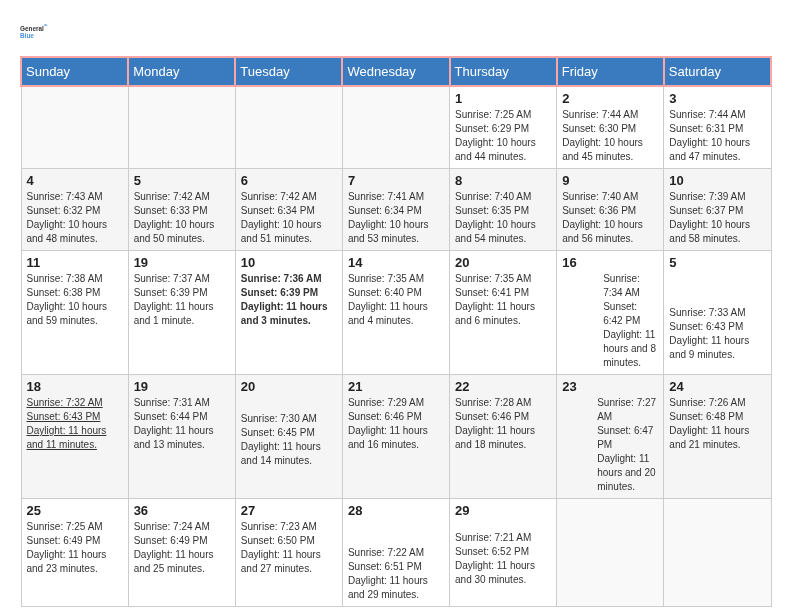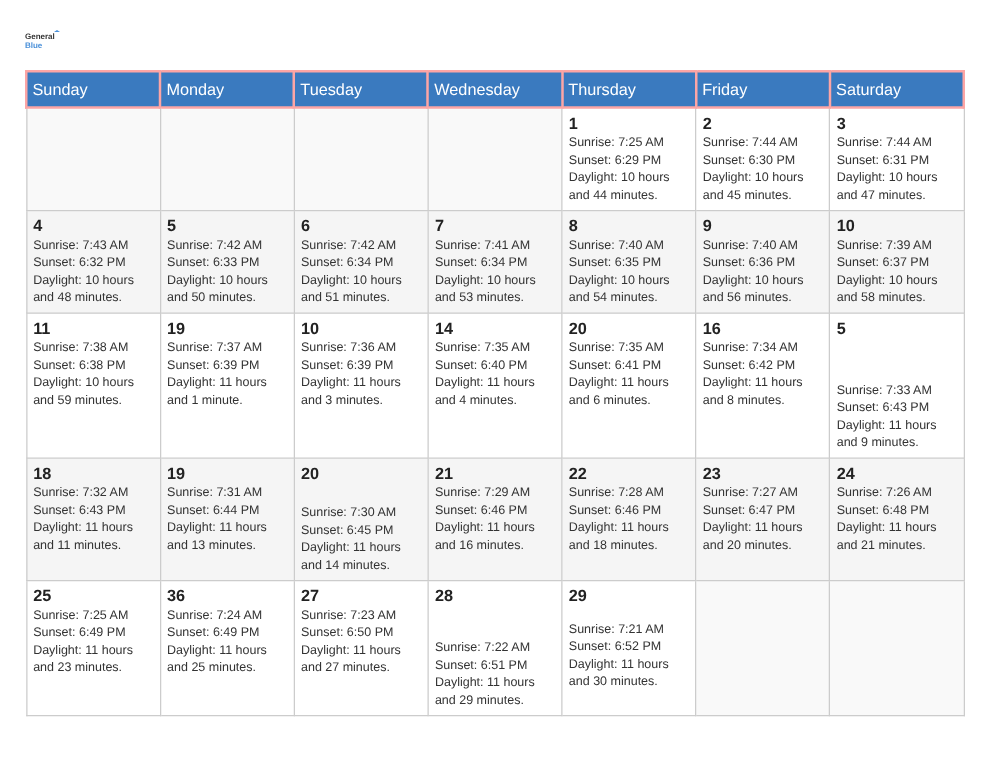--- a/index.html
+++ b/index.html
@@ -185,53 +185,53 @@
 Daylight: 10 hours and 59 minutes.</div>
         </td>
         <td>
           <span class="day-num">19</span>
           <div class="day-info" style="white-space: pre-line;">Sunrise: 7:37 AM
 Sunset: 6:39 PM
 Daylight: 11 hours and 1 minute.</div>
         </td>
         <td>
           <span class="day-num">10</span>
-          <div class="day-info" style="white-space: pre-line;">Sunrise: 7:36 AM
+          <div class="day-info" style="white-space: pre-line; font-weight: bold;">Sunrise: 7:36 AM
 Sunset: 6:39 PM
 Daylight: 11 hours and 3 minutes.</div>
         </td>
         <td>
           <span class="day-num">14</span>
           <div class="day-info" style="white-space: pre-line;">Sunrise: 7:35 AM
 Sunset: 6:40 PM
 Daylight: 11 hours and 4 minutes.</div>
         </td>
         <td>
           <span class="day-num">20</span>
           <div class="day-info" style="white-space: pre-line;">Sunrise: 7:35 AM
 Sunset: 6:41 PM
 Daylight: 11 hours and 6 minutes.</div>
         </td>
         <td>
           <span class="day-num">16</span>
-          <div class="day-info" style="white-space: pre-line;">Sunrise: 7:34 AM
+          <div class="day-info" style="white-space: pre-line; margin-left: 41px;">Sunrise: 7:34 AM
 Sunset: 6:42 PM
 Daylight: 11 hours and 8 minutes.</div>
         </td>
         <td>
           <span class="day-num">5</span>
           <div class="day-info" style="white-space: pre-line; margin-top: 36px;">Sunrise: 7:33 AM
 Sunset: 6:43 PM
 Daylight: 11 hours and 9 minutes.</div>
         </td>
       </tr>
       <tr>
         <td>
           <span class="day-num">18</span>
-          <div class="day-info" style="white-space: pre-line;">Sunrise: 7:32 AM
+          <div class="day-info" style="white-space: pre-line; text-decoration: underline;">Sunrise: 7:32 AM
 Sunset: 6:43 PM
 Daylight: 11 hours and 11 minutes.</div>
         </td>
         <td>
           <span class="day-num">19</span>
           <div class="day-info" style="white-space: pre-line;">Sunrise: 7:31 AM
 Sunset: 6:44 PM
 Daylight: 11 hours and 13 minutes.</div>
         </td>
         <td>
@@ -247,21 +247,21 @@
 Daylight: 11 hours and 16 minutes.</div>
         </td>
         <td>
           <span class="day-num">22</span>
           <div class="day-info" style="white-space: pre-line;">Sunrise: 7:28 AM
 Sunset: 6:46 PM
 Daylight: 11 hours and 18 minutes.</div>
         </td>
         <td>
           <span class="day-num">23</span>
-          <div class="day-info" style="white-space: pre-line;">Sunrise: 7:27 AM
+          <div class="day-info" style="white-space: pre-line; margin-left: 35px;">Sunrise: 7:27 AM
 Sunset: 6:47 PM
 Daylight: 11 hours and 20 minutes.</div>
         </td>
         <td>
           <span class="day-num">24</span>
           <div class="day-info" style="white-space: pre-line;">Sunrise: 7:26 AM
 Sunset: 6:48 PM
 Daylight: 11 hours and 21 minutes.</div>
         </td>
       </tr>

